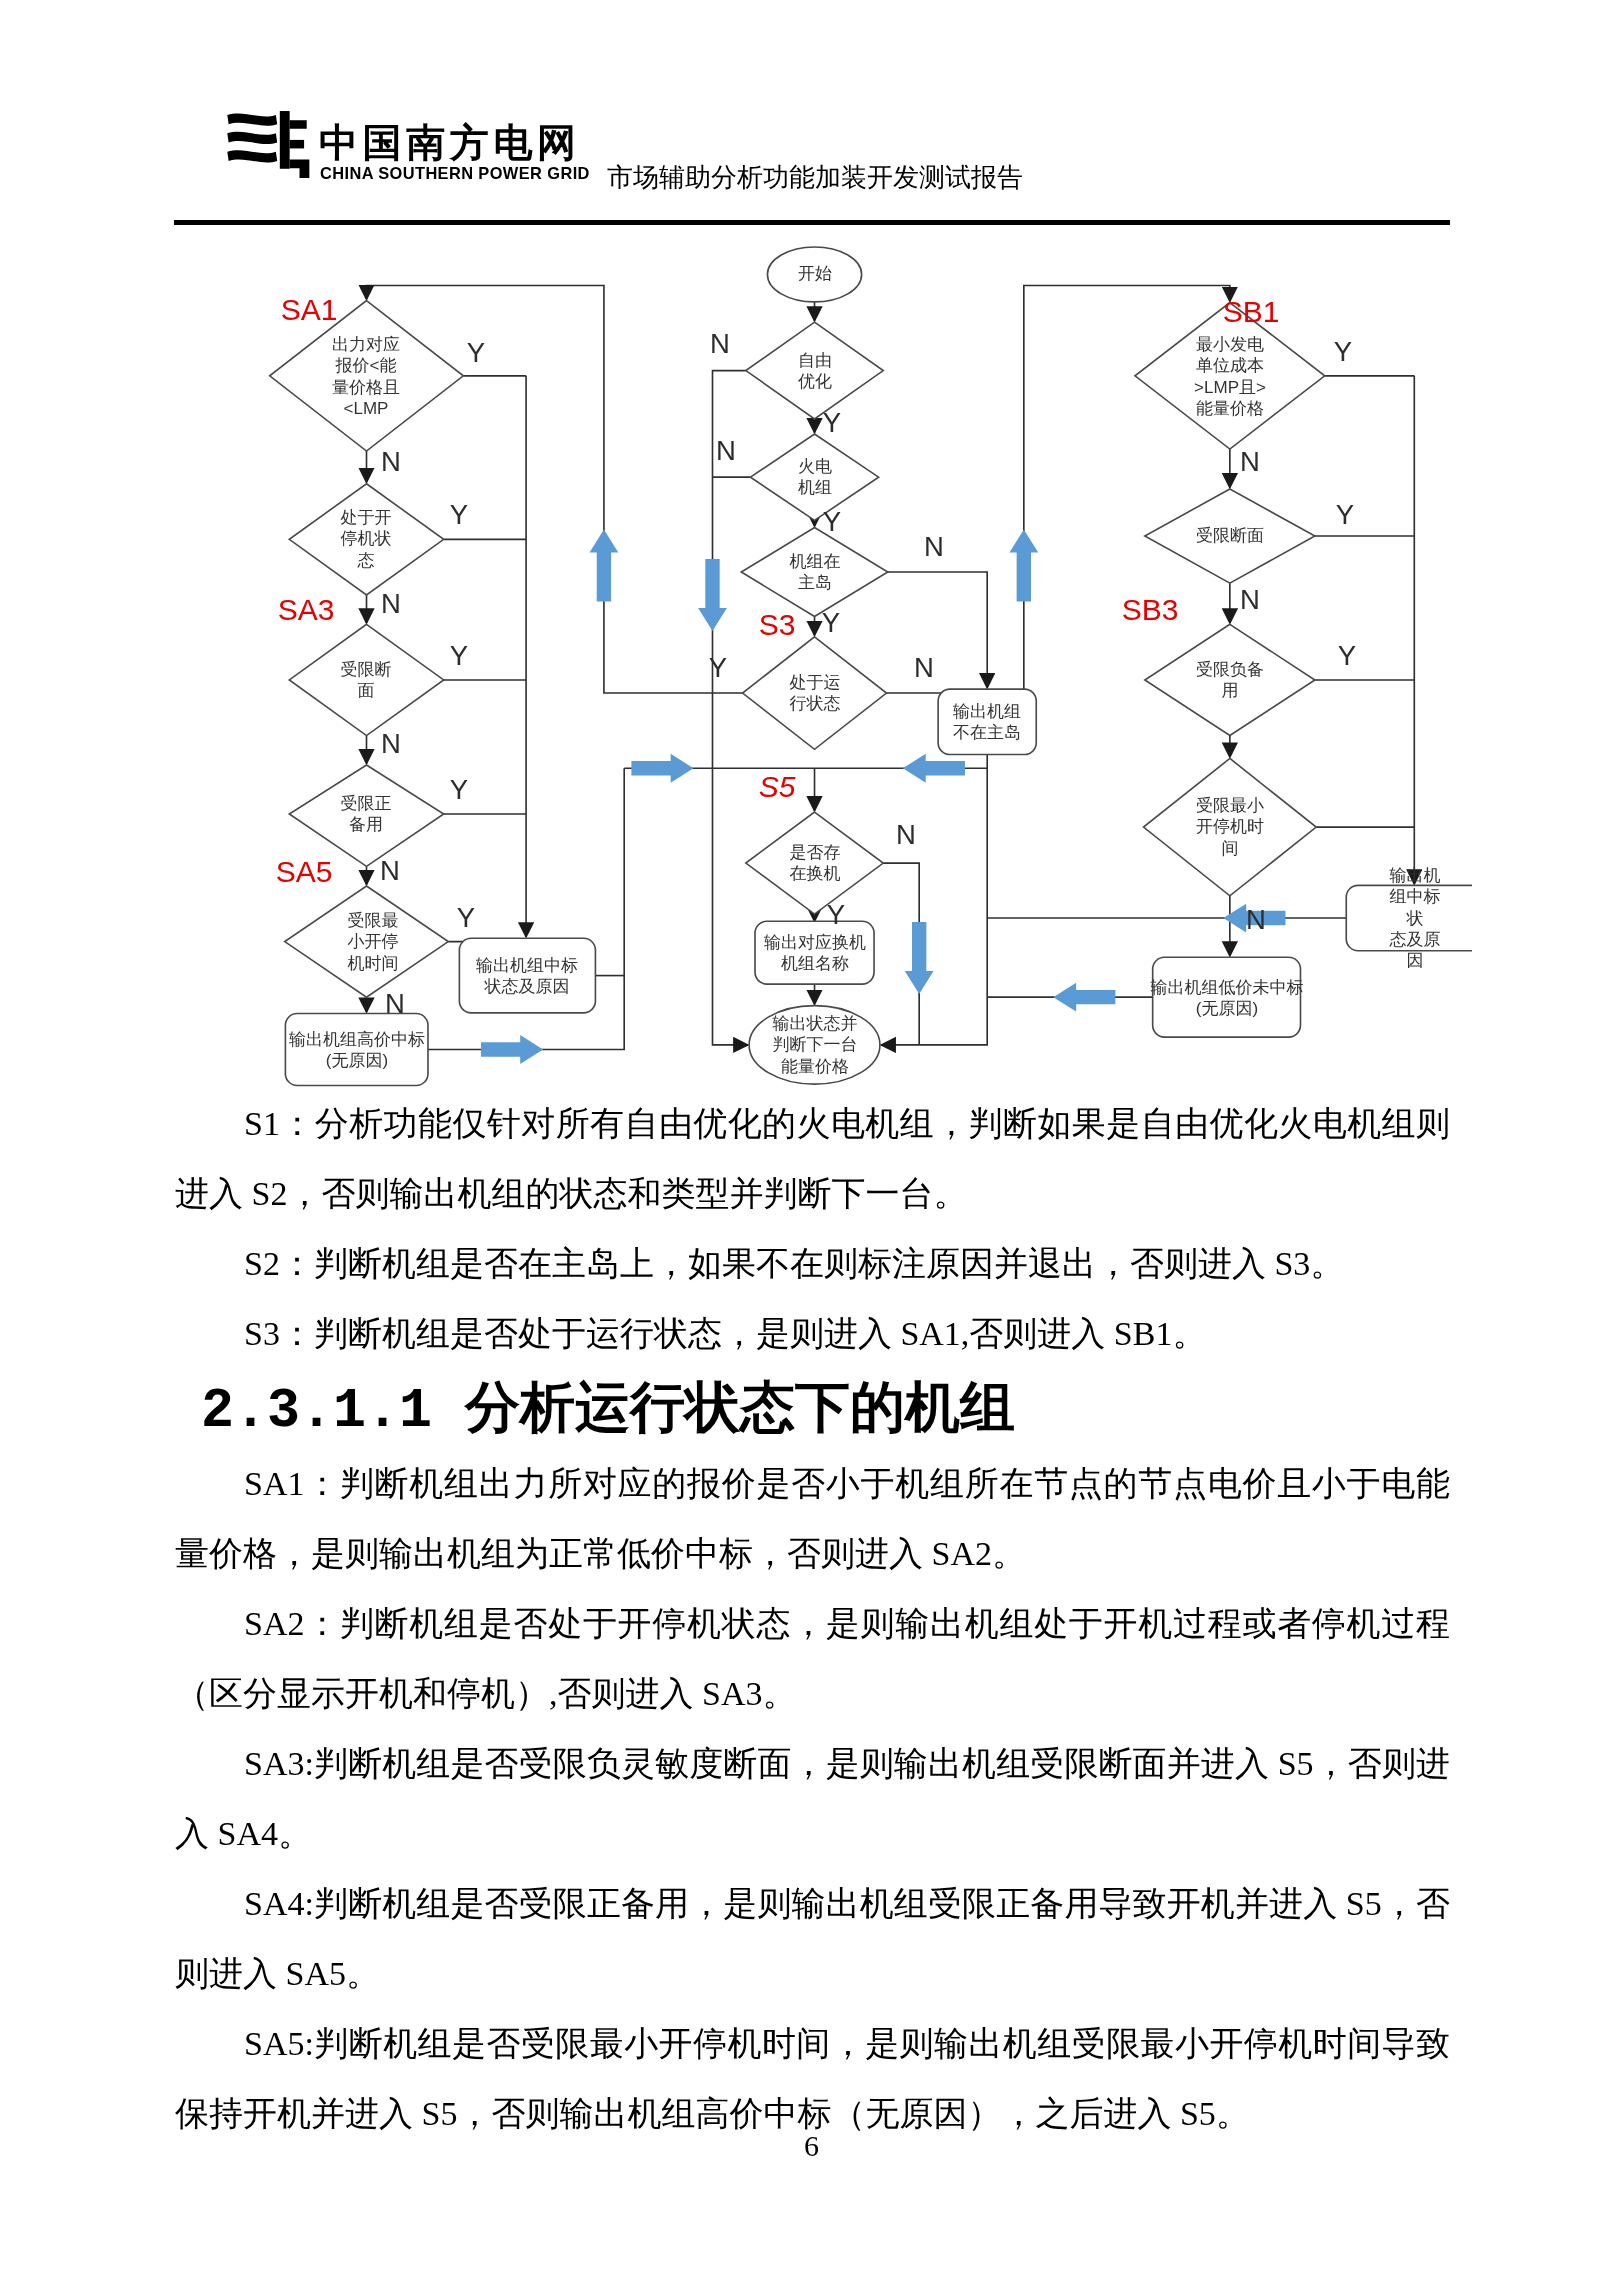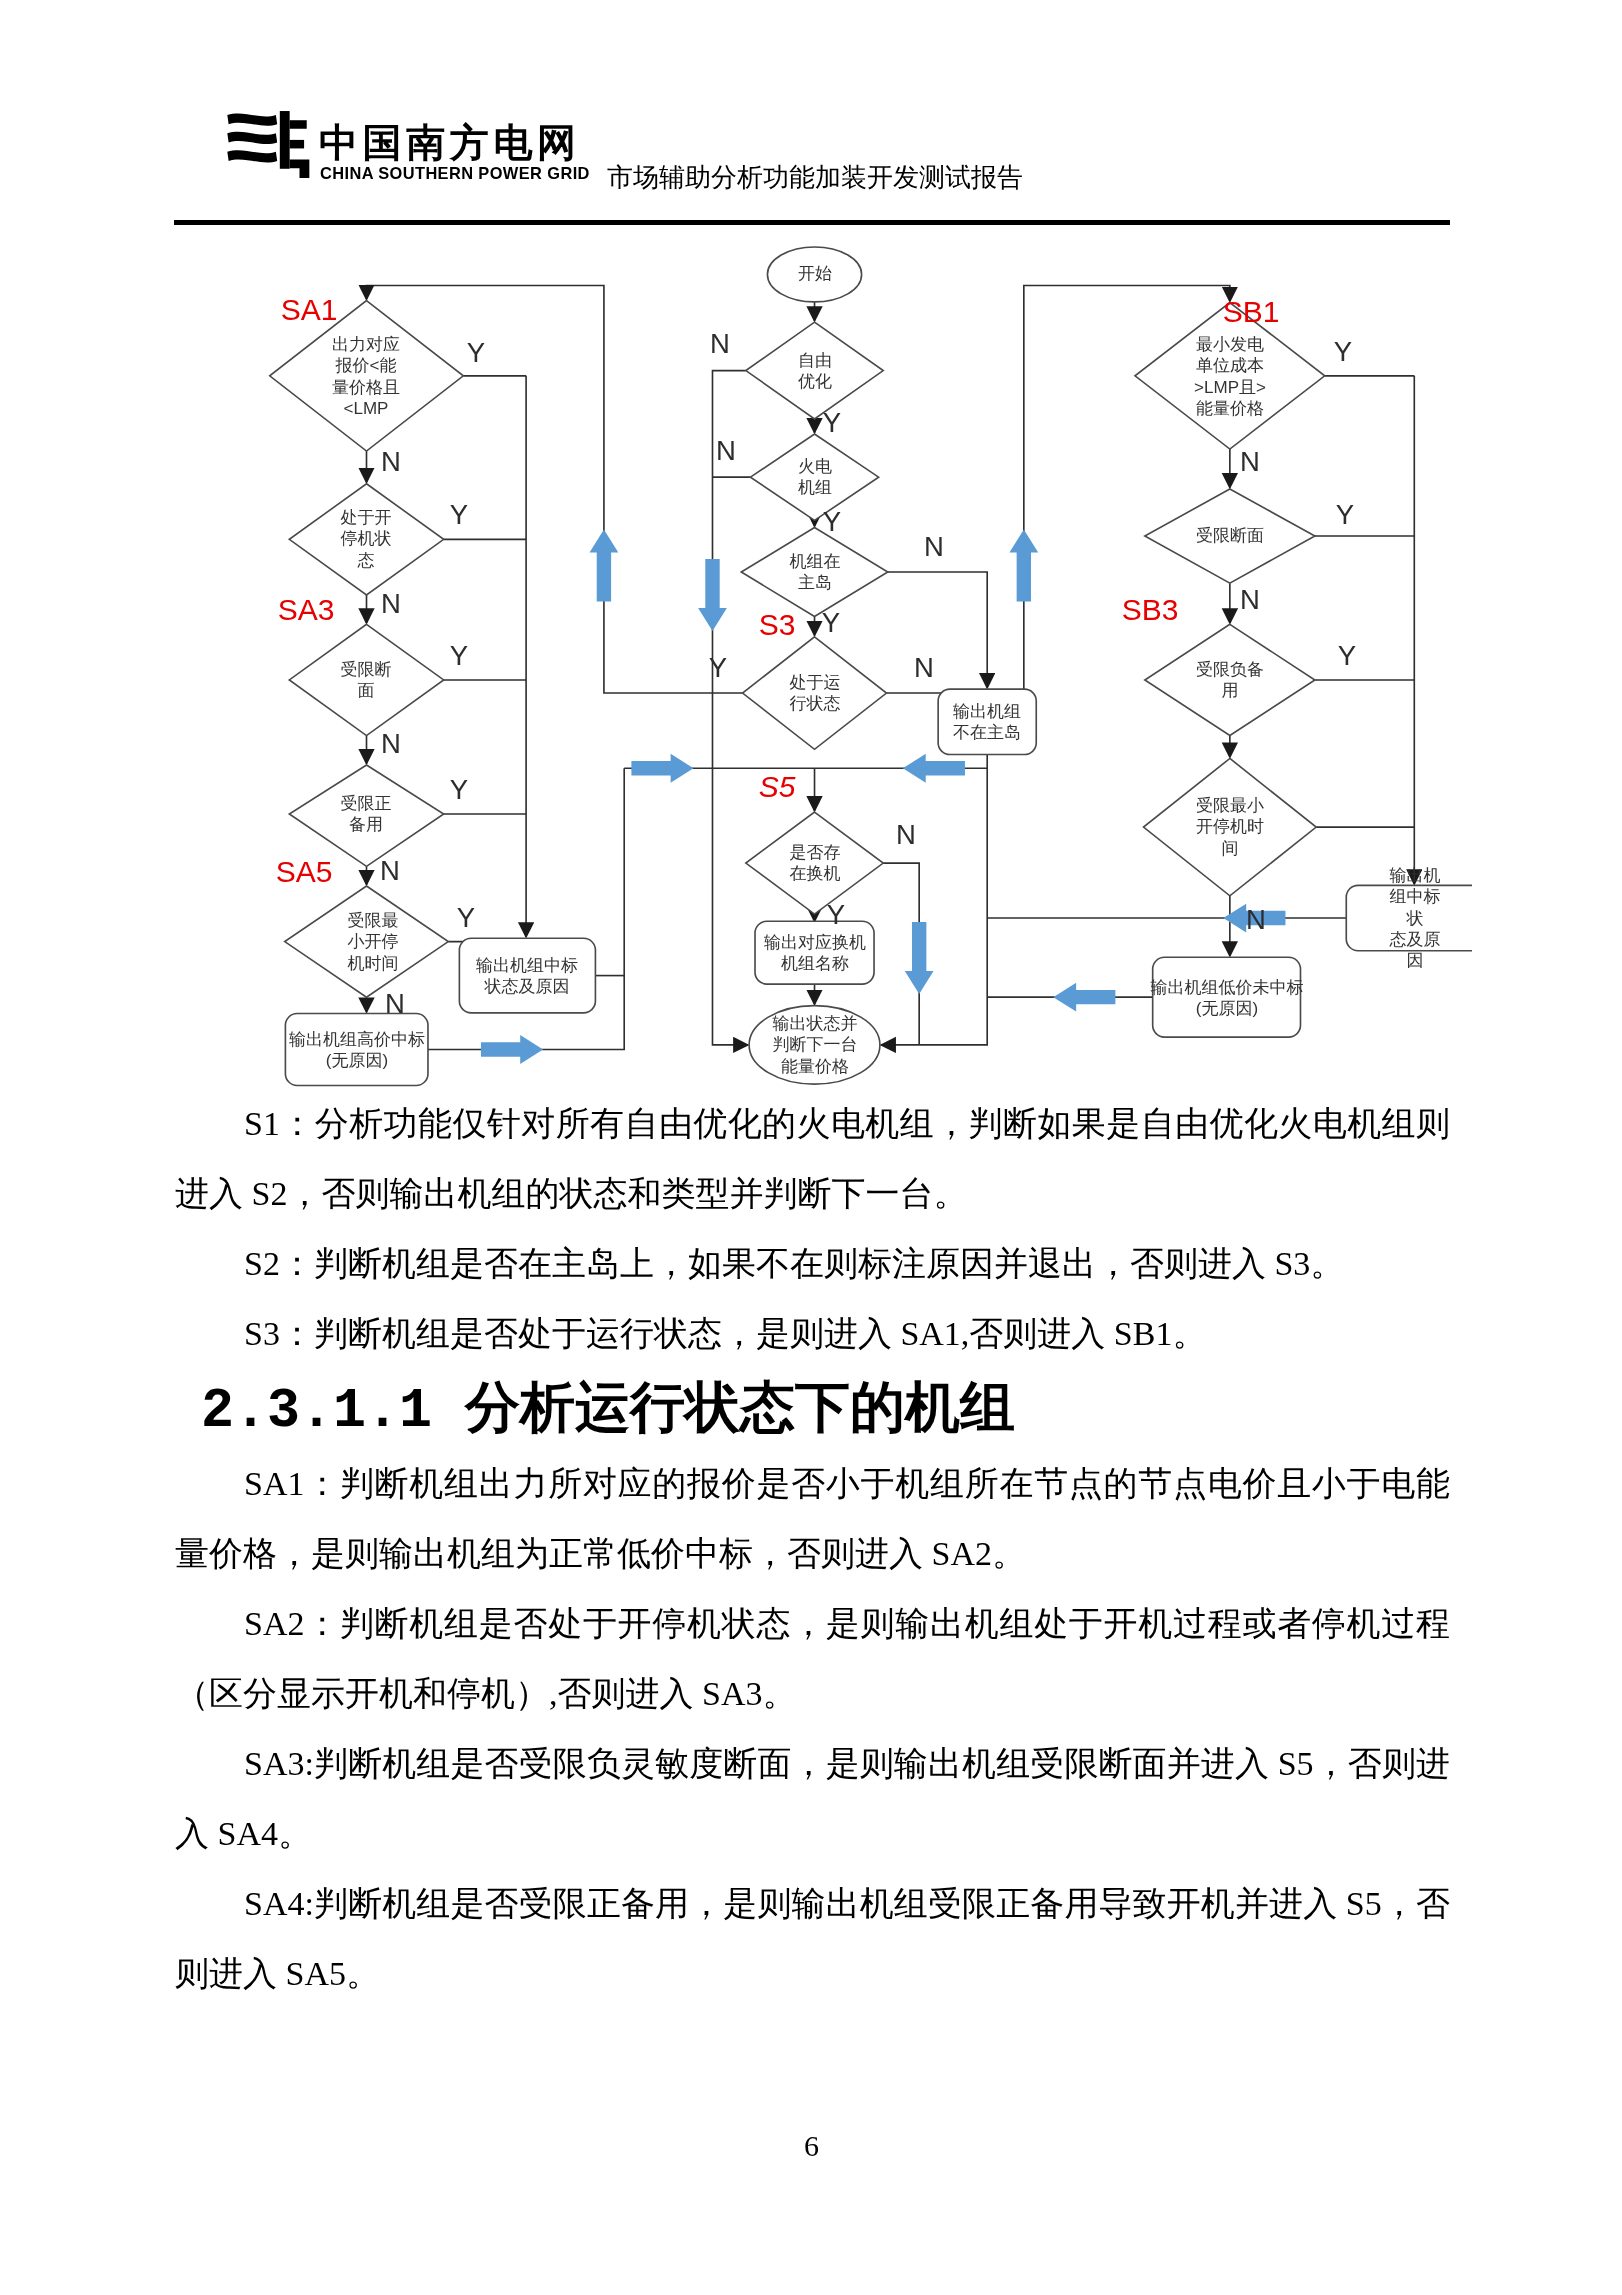--- a/index.html
+++ b/index.html
@@ -230,16 +230,17 @@
 
 <div class="doc">
   <p>S1：分析功能仅针对所有自由优化的火电机组，判断如果是自由优化火电机组则进入 S2，否则输出机组的状态和类型并判断下一台。</p>
   <p>S2：判断机组是否在主岛上，如果不在则标注原因并退出，否则进入 S3。</p>
   <p>S3：判断机组是否处于运行状态，是则进入 SA1,否则进入 SB1。</p>
   <h3>2.3.1.1 分析运行状态下的机组</h3>
   <p>SA1：判断机组出力所对应的报价是否小于机组所在节点的节点电价且小于电能量价格，是则输出机组为正常低价中标，否则进入 SA2。</p>
   <p>SA2：判断机组是否处于开停机状态，是则输出机组处于开机过程或者停机过程（区分显示开机和停机）,否则进入 SA3。</p>
   <p>SA3:判断机组是否受限负灵敏度断面，是则输出机组受限断面并进入 S5，否则进入 SA4。</p>
   <p>SA4:判断机组是否受限正备用，是则输出机组受限正备用导致开机并进入 S5，否则进入 SA5。</p>
+  <p>SA5:判断机组是否受限最小开停机时间，是则输出机组受限最小开停机时间导致保持开机并进入 S5，否则输出机组高价中标（无原因），之后进入 S5。</p>
 </div>
 
 <div class="pageno">6</div>
 
 
 </body></html>

